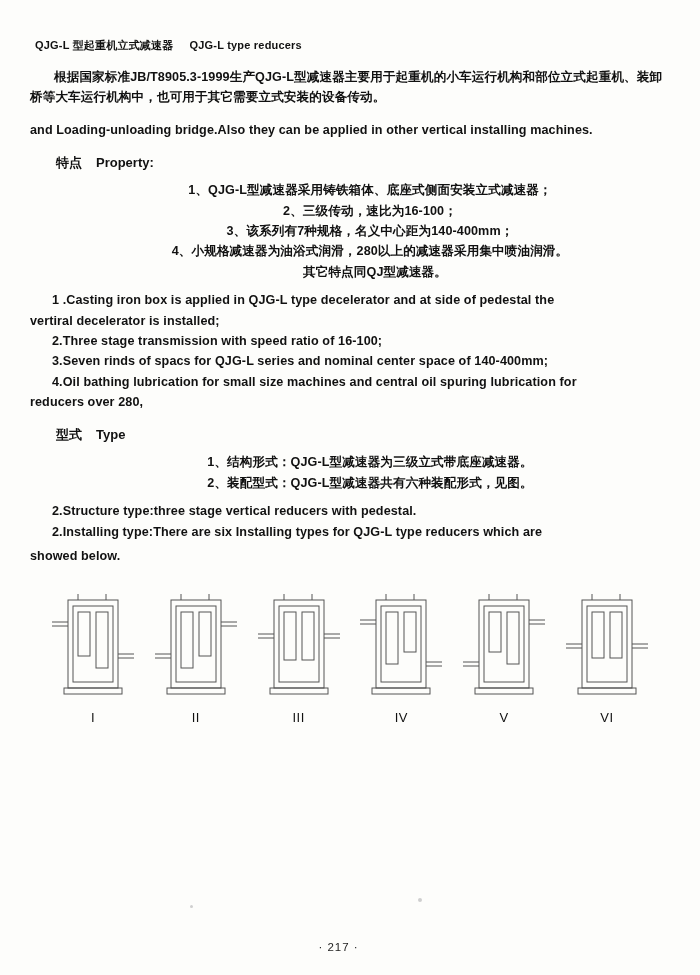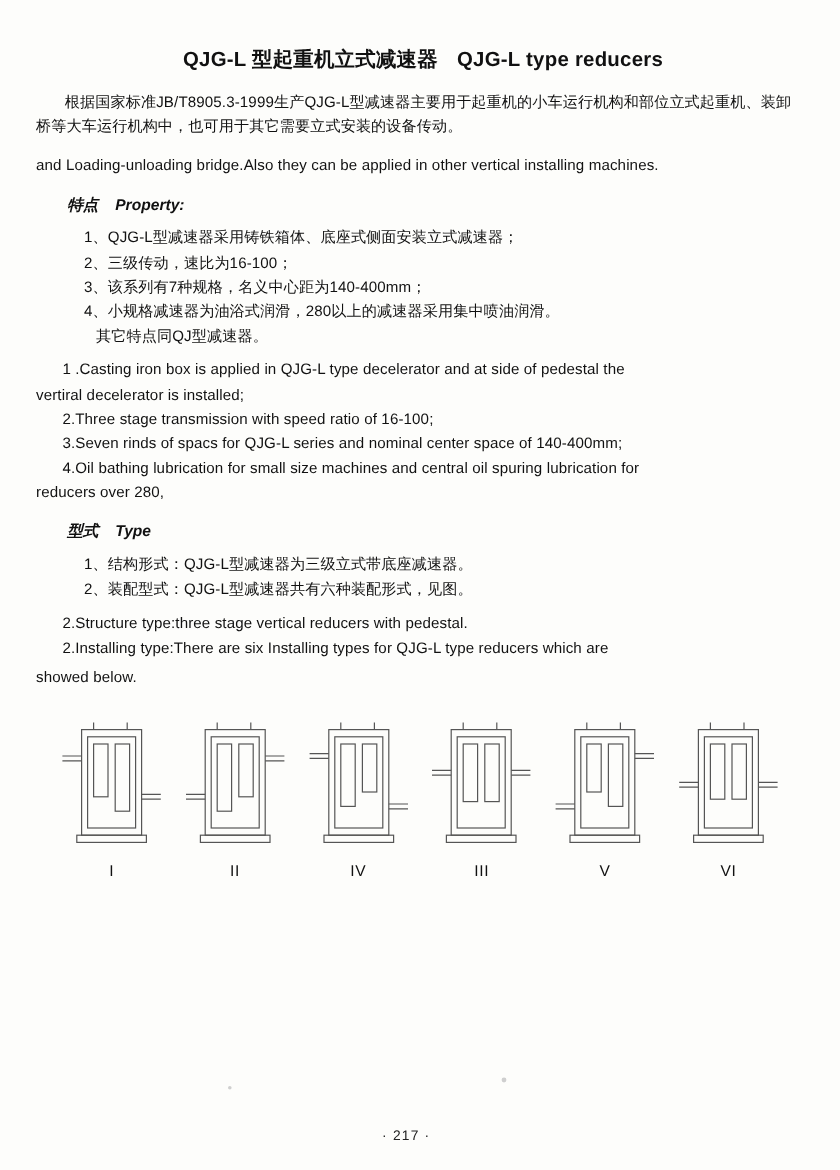--- a/index.html
+++ b/index.html
@@ -16,48 +16,48 @@
     overflow: hidden;
   }
   .page {
     position: relative;
     width: 700px;
     height: 975px;
     box-sizing: border-box;
     padding: 38px 30px 0 30px;
   }
   .title {
-    font-size: 17px;
+    font-size: 11px;
     font-weight: bold;
     letter-spacing: 0.2px;
     margin: 0 0 14px 0;
     padding-left: 5px;
-    text-align: center;
   }
   .title .cn { margin-right: 16px; }
   p {
     margin: 0;
     font-size: 12.6px;
     line-height: 1.62;
     letter-spacing: 0.1px;
+    font-weight: bold;
   }
   .indent { text-indent: 24px; }
   .para-block { margin-bottom: 12px; }
   .section-head {
     font-size: 13px;
     font-weight: bold;
     margin: 14px 0 8px 0;
     padding-left: 26px;
-    font-style: italic;
   }
   .section-head .cn { margin-right: 14px; }
   .list-cn {
     font-size: 12.6px;
     line-height: 1.95;
     padding-left: 40px;
+    text-align: center;
   }
   .list-cn .extra { padding-left: 10px; }
   .list-en {
     font-size: 12.6px;
     line-height: 1.78;
   }
   .list-en .li { text-indent: 22px; }
   .fig-area {
     position: relative;
     margin-top: 26px;
@@ -187,58 +187,58 @@
           </g>
         </svg>
         <div class="fig-label">II</div>
       </div>
 
       <div class="fig">
         <svg width="90" height="110" viewBox="0 0 90 110">
           <g fill="none" stroke="#555" stroke-width="1">
             <rect x="20" y="8" width="50" height="88"></rect>
             <rect x="25" y="14" width="40" height="76"></rect>
+            <rect x="30" y="20" width="12" height="48"></rect>
+            <rect x="48" y="20" width="12" height="48"></rect>
+            <line x1="20" y1="42" x2="4" y2="42"></line>
+            <line x1="20" y1="46" x2="4" y2="46"></line>
+            <line x1="70" y1="42" x2="86" y2="42"></line>
+            <line x1="70" y1="46" x2="86" y2="46"></line>
+            <rect x="16" y="96" width="58" height="6"></rect>
+            <line x1="30" y1="8" x2="30" y2="2"></line>
+            <line x1="58" y1="8" x2="58" y2="2"></line>
+          </g>
+        </svg>
+        <div class="fig-label">III</div>
+      </div>
+
+      <div class="fig">
+        <svg width="90" height="110" viewBox="0 0 90 110">
+          <g fill="none" stroke="#555" stroke-width="1">
+            <rect x="20" y="8" width="50" height="88"></rect>
+            <rect x="25" y="14" width="40" height="76"></rect>
             <rect x="30" y="20" width="12" height="52"></rect>
             <rect x="48" y="20" width="12" height="40"></rect>
             <line x1="20" y1="28" x2="4" y2="28"></line>
             <line x1="20" y1="32" x2="4" y2="32"></line>
             <line x1="70" y1="70" x2="86" y2="70"></line>
             <line x1="70" y1="74" x2="86" y2="74"></line>
             <rect x="16" y="96" width="58" height="6"></rect>
             <line x1="30" y1="8" x2="30" y2="2"></line>
             <line x1="58" y1="8" x2="58" y2="2"></line>
           </g>
         </svg>
         <div class="fig-label">IV</div>
       </div>
 
       <div class="fig">
         <svg width="90" height="110" viewBox="0 0 90 110">
           <g fill="none" stroke="#555" stroke-width="1">
             <rect x="20" y="8" width="50" height="88"></rect>
             <rect x="25" y="14" width="40" height="76"></rect>
-            <rect x="30" y="20" width="12" height="48"></rect>
-            <rect x="48" y="20" width="12" height="48"></rect>
-            <line x1="20" y1="42" x2="4" y2="42"></line>
-            <line x1="20" y1="46" x2="4" y2="46"></line>
-            <line x1="70" y1="42" x2="86" y2="42"></line>
-            <line x1="70" y1="46" x2="86" y2="46"></line>
-            <rect x="16" y="96" width="58" height="6"></rect>
-            <line x1="30" y1="8" x2="30" y2="2"></line>
-            <line x1="58" y1="8" x2="58" y2="2"></line>
-          </g>
-        </svg>
-        <div class="fig-label">III</div>
-      </div>
-
-      <div class="fig">
-        <svg width="90" height="110" viewBox="0 0 90 110">
-          <g fill="none" stroke="#555" stroke-width="1">
-            <rect x="20" y="8" width="50" height="88"></rect>
-            <rect x="25" y="14" width="40" height="76"></rect>
             <rect x="30" y="20" width="12" height="40"></rect>
             <rect x="48" y="20" width="12" height="52"></rect>
             <line x1="20" y1="70" x2="4" y2="70"></line>
             <line x1="20" y1="74" x2="4" y2="74"></line>
             <line x1="70" y1="28" x2="86" y2="28"></line>
             <line x1="70" y1="32" x2="86" y2="32"></line>
             <rect x="16" y="96" width="58" height="6"></rect>
             <line x1="30" y1="8" x2="30" y2="2"></line>
             <line x1="58" y1="8" x2="58" y2="2"></line>
           </g>

